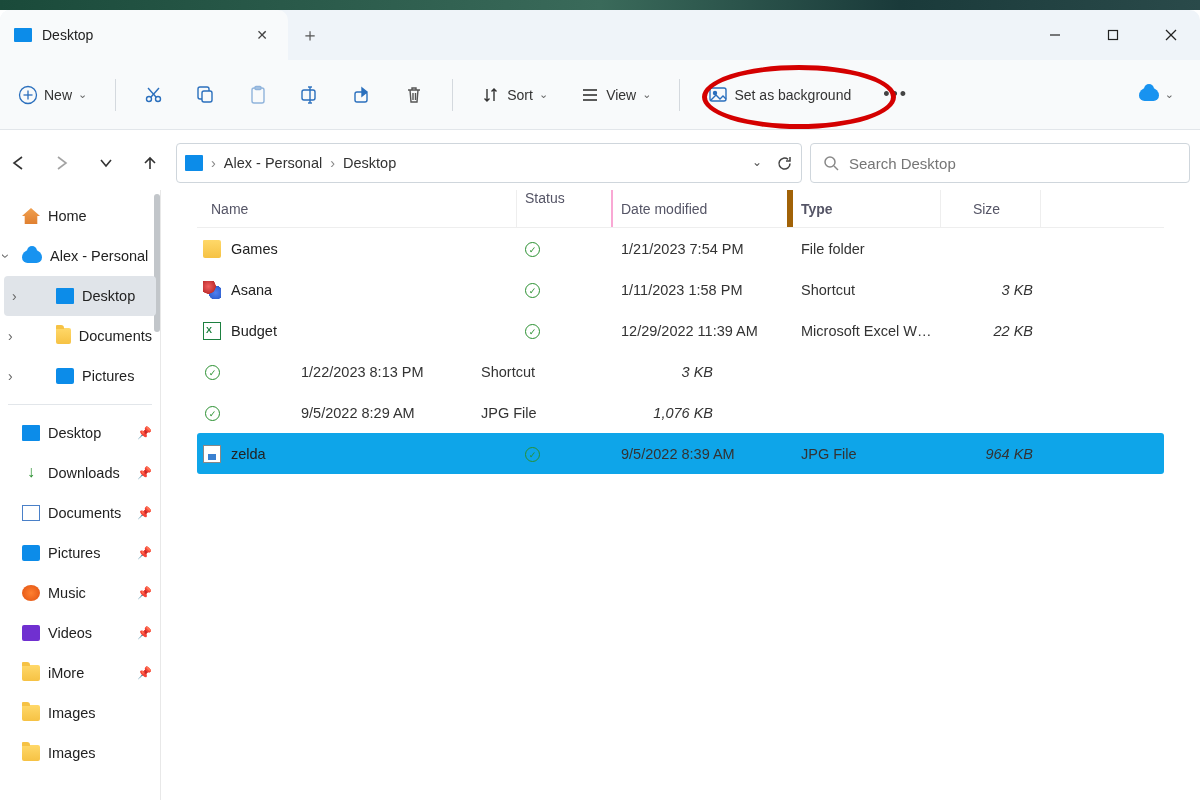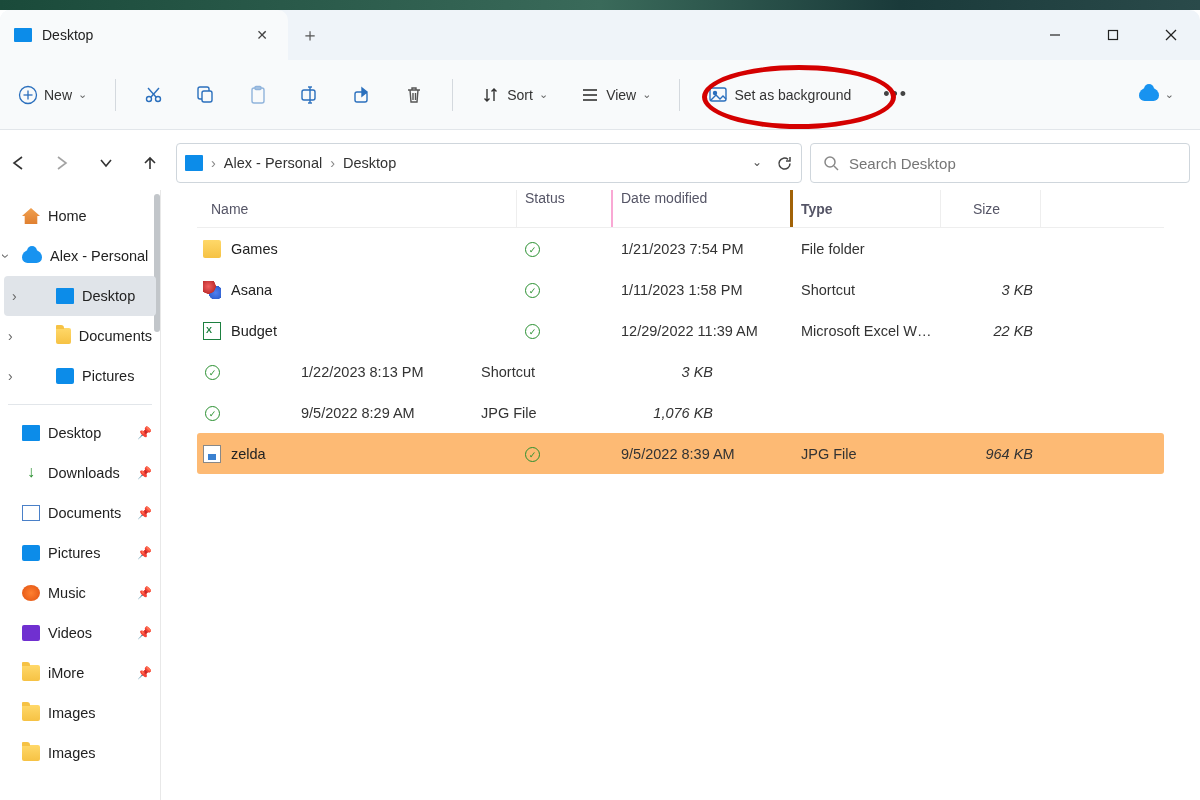--- a/index.html
+++ b/index.html
@@ -61,27 +61,27 @@
   .ic-downloads { color: #2a9030; font-weight: bold; text-align: center; font-size: 16px; line-height: 14px; }
   .ic-doc { background: #fff; border: 1px solid #4a80c8; }
   .ic-music { background: radial-gradient(circle, #ff8030, #e05010); border-radius: 50%; }
   .ic-video { background: #7030d0; border-radius: 2px; }
   
   
   .filelist { flex: 1; overflow: auto; padding: 0 36px 0 36px; }
   .col-header { display: flex; height: 38px; align-items: center; font-size: 14px; color: #556; border-bottom: 1px solid #eee; }
   .col-name { flex: 0 0 320px; padding-left: 14px; position: relative; border-right: 1px solid #eee; height: 100%; display: flex; align-items: center; }
   .col-status { flex: 0 0 96px; padding-left: 8px; border-right: 2px solid #f9a8d4; height: 100%; display: flex; }
-  .col-date { flex: 0 0 180px; padding-left: 8px; border-right: 3px solid #a16207; height: 100%; display: flex; align-items: flex-start; }
+  .col-date { flex: 0 0 180px; padding-left: 8px; border-right: 6px solid #a16207; height: 100%; display: flex; align-items: center; }
   .col-type { flex: 0 0 148px; padding-left: 8px; border-right: 1px solid #eee; height: 100%; display: flex; align-items: center; font-weight: bold; }
   .col-size { flex: 0 0 100px; padding-right: 8px; text-align: right; border-right: 1px solid #eee; height: 100%; display: flex; align-items: center; justify-content: center; }
   .sort-arrow { position: absolute; left: 148px; top: -3px; font-size: 11px; color: #888; }
   
   .row { display: flex; height: 41px; align-items: center; font-size: 14.5px; color: #222; border-radius: 3px; }
-  .row.selected { background: #fdba74; }
+  .row.selected { background: #0ea5e9; }
   .r-name { flex: 0 0 320px; padding-left: 6px; display: flex; align-items: center; gap: 10px; }
   .r-status { flex: 0 0 96px; padding-left: 8px; }
   .r-date { flex: 0 0 180px; padding-left: 8px; color: #333; }
   .r-type { flex: 0 0 148px; padding-left: 8px; color: #333; white-space: nowrap; overflow: hidden; text-overflow: ellipsis; }
   .r-size { flex: 0 0 100px; padding-right: 8px; text-align: right; color: #333; font-style: italic; }
   .file-icon { width: 18px; height: 18px; display: inline-block; }
   .fi-folder { background: linear-gradient(#ffd869, #f6c244); border-radius: 1px 2px 2px 2px; }
   .fi-shortcut { background: radial-gradient(circle at 30% 30%, #f06060, #c03030 40%, transparent 42%), radial-gradient(circle at 70% 65%, #5080f0, #3060d0 40%, transparent 42%); }
   .fi-excel { background: #fff; border: 1px solid #1d8040; position: relative; }
   .fi-excel::after { content: "X"; position: absolute; font-size: 9px; color: #1d8040; left: 2px; top: 2px; font-weight: bold; }

